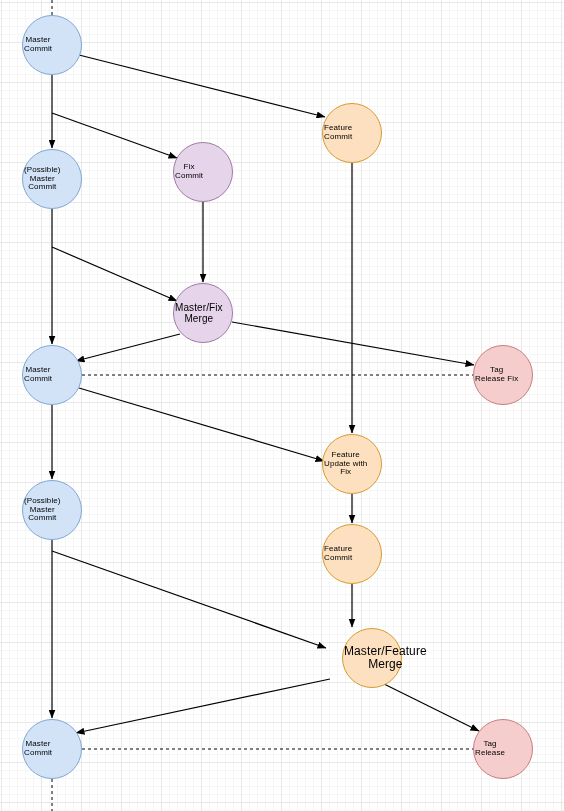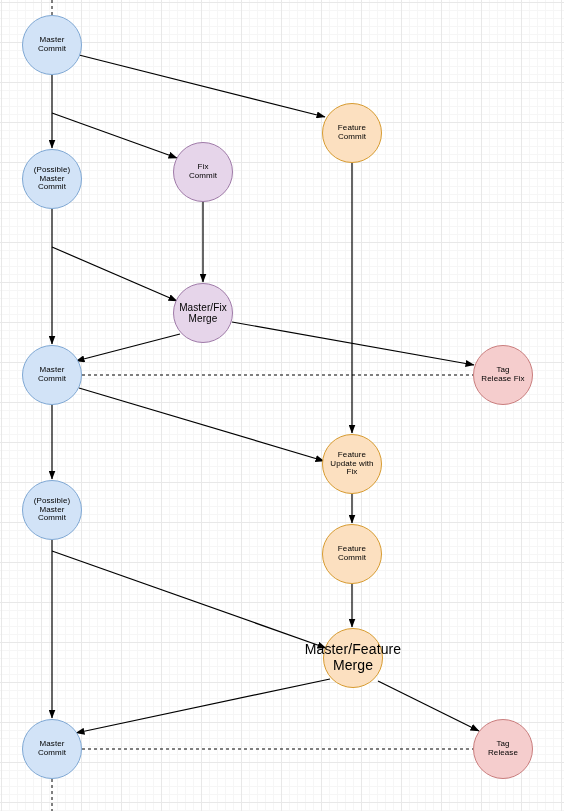--- a/index.html
+++ b/index.html
@@ -26,21 +26,20 @@
     position: absolute;
     left: 0; top: 0;
     width: 564px;
     height: 811px;
   }
   .node {
     position: absolute;
     border-radius: 50%;
     display: flex;
     align-items: center;
-    justify-content: center;
     text-align: center;
     box-sizing: border-box;
     border-width: 1px;
     border-style: solid;
     line-height: 1.12;
     letter-spacing: 0.1px;
     color: #000000;
     z-index: 5;
   }
   .node span {
@@ -124,21 +123,21 @@
       </div>
       <div class="node n-master" style="left: 22px; top: 480px; width: 60px; height: 60px; font-size: 8px;">
         <span>(Possible)
 Master
 Commit</span>
       </div>
       <div class="node n-feature" style="left: 322px; top: 524px; width: 60px; height: 60px; font-size: 8px;">
         <span>Feature
 Commit</span>
       </div>
-      <div class="node n-feature" style="left: 323px; top: 628px; width: 60px; height: 60px; font-size: 14px;">
+      <div class="node n-feature" style="left: 342px; top: 628px; width: 60px; height: 60px; font-size: 12px;">
         <span>Master/Feature
 Merge</span>
       </div>
       <div class="node n-master" style="left: 22px; top: 719px; width: 60px; height: 60px; font-size: 8px;">
         <span>Master
 Commit</span>
       </div>
       <div class="node n-tag" style="left: 473px; top: 719px; width: 60px; height: 60px; font-size: 8px;">
         <span>Tag
 Release</span>

